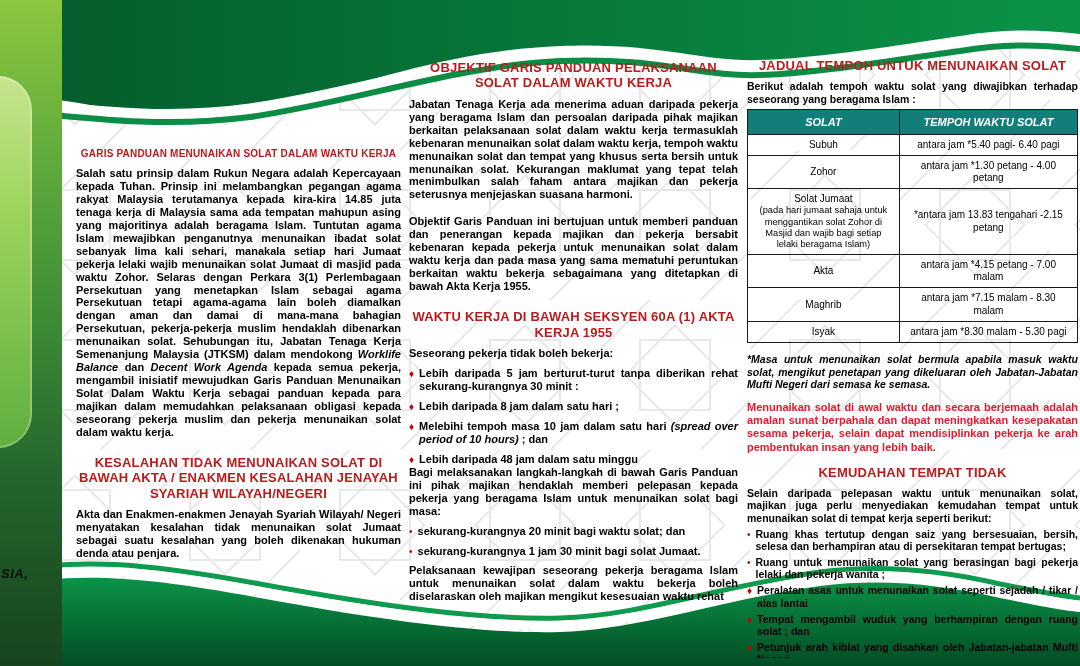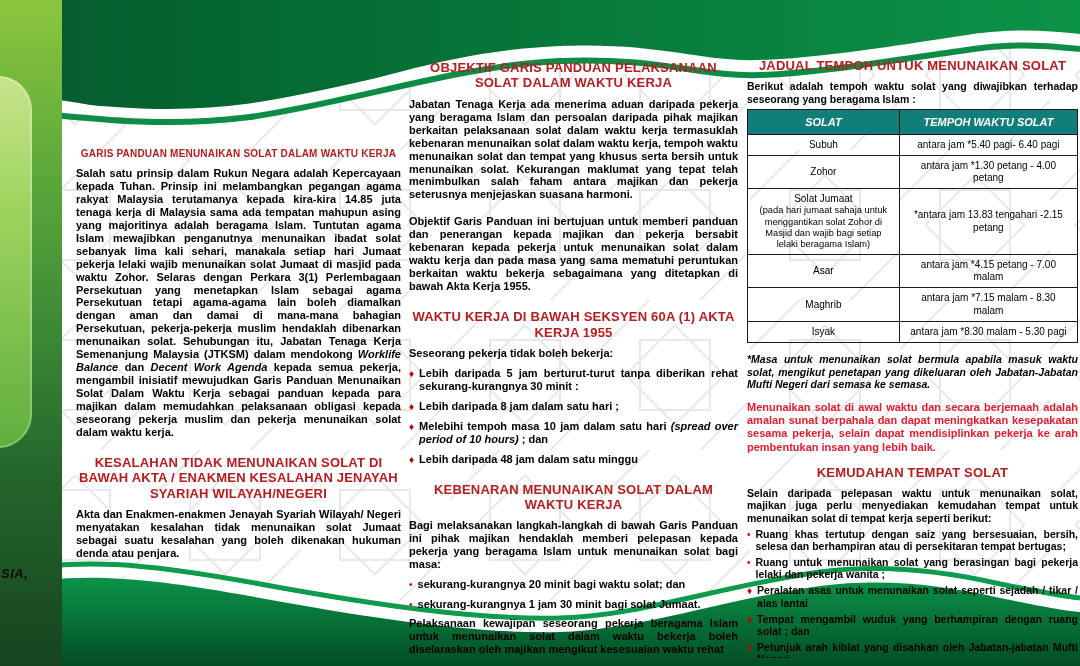--- a/index.html
+++ b/index.html
@@ -135,21 +135,20 @@
     </div>
     <div class="bullet-row">
       <span class="marker">♦</span>
       <span class="btxt"><span>Melebihi tempoh masa 10 jam dalam satu hari </span><span class="it">(spread over period of 10 hours)</span><span> ; dan</span></span>
     </div>
     <div class="bullet-row">
       <span class="marker">♦</span>
       <span class="btxt">Lebih daripada 48 jam dalam satu minggu</span>
     </div>
 
-    <h2 class="sec-title mt16">KEBENARAN MENUNAIKAN SOLAT DALAM WAKTU KERJA</h2>
     <p class="body-txt">Bagi melaksanakan langkah-langkah di bawah Garis Panduan ini pihak majikan hendaklah memberi pelepasan kepada pekerja yang beragama Islam untuk menunaikan solat bagi masa:</p>
     <div class="bullet-row">
       <span class="marker">•</span>
       <span class="btxt">sekurang-kurangnya 20 minit bagi waktu solat; dan</span>
     </div>
     <div class="bullet-row">
       <span class="marker">•</span>
       <span class="btxt">sekurang-kurangnya 1 jam 30 minit bagi solat Jumaat.</span>
     </div>
     <p class="body-txt mt6">Pelaksanaan kewajipan seseorang pekerja beragama Islam untuk menunaikan solat dalam waktu bekerja boleh diselaraskan oleh majikan mengikut kesesuaian waktu rehat</p>
@@ -173,38 +172,38 @@
         </tr>
         <tr>
           <td class="c1">Zohor</td>
           <td class="c2">antara jam *1.30 petang - 4.00 petang</td>
         </tr>
         <tr>
           <td class="c1"><span>Solat Jumaat</span><span class="note">(pada hari jumaat sahaja untuk  menggantikan solat Zohor di Masjid dan wajib bagi setiap lelaki beragama Islam)</span></td>
           <td class="c2">*antara jam 13.83 tengahari -2.15 petang</td>
         </tr>
         <tr>
-          <td class="c1">Asar</td>
+          <td class="c1">Akta</td>
           <td class="c2">antara jam *4.15 petang - 7.00 malam</td>
         </tr>
         <tr>
           <td class="c1">Maghrib</td>
           <td class="c2">antara jam *7.15 malam - 8.30 malam</td>
         </tr>
         <tr>
           <td class="c1">Isyak</td>
           <td class="c2">antara jam *8.30 malam - 5.30 pagi</td>
         </tr>
       </tbody>
     </table>
 
     <p class="footnote">*Masa untuk menunaikan solat bermula apabila masuk waktu solat, mengikut penetapan yang dikeluaran oleh Jabatan-Jabatan Mufti Negeri dari semasa ke semasa.</p>
     <p class="red-note">Menunaikan solat di awal waktu dan secara berjemaah adalah amalan sunat berpahala dan dapat meningkatkan kesepakatan sesama pekerja, selain dapat mendisiplinkan pekerja ke arah pembentukan insan yang lebih baik.</p>
 
-    <h2 class="sec-title mt8">KEMUDAHAN TEMPAT SOLAT</h2>
+    <h2 class="sec-title mt8">KEMUDAHAN TEMPAT TIDAK</h2>
     <p class="body-txt">Selain daripada pelepasan waktu untuk menunaikan solat, majikan juga perlu menyediakan kemudahan tempat untuk menunaikan solat di tempat kerja seperti berikut:</p>
 
     <div class="bullet-row">
       <span class="marker">•</span>
       <span class="btxt">Ruang khas tertutup dengan saiz yang bersesuaian, bersih, selesa dan berhampiran atau di persekitaran tempat bertugas;</span>
     </div>
     <div class="bullet-row">
       <span class="marker">•</span>
       <span class="btxt">Ruang untuk menunaikan solat yang berasingan bagi pekerja lelaki dan pekerja wanita ;</span>
     </div>

